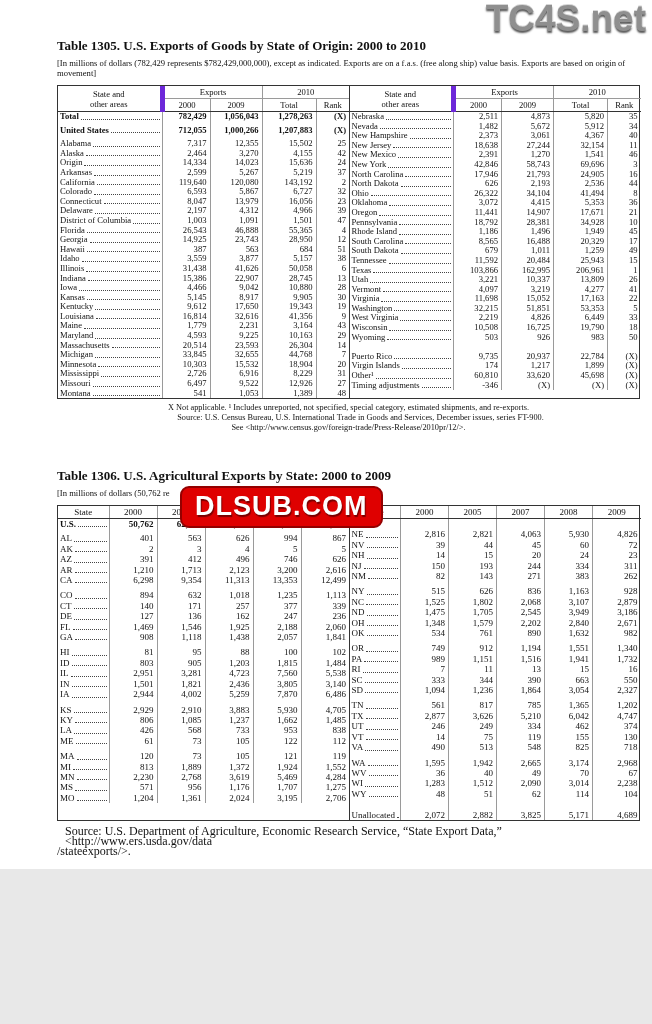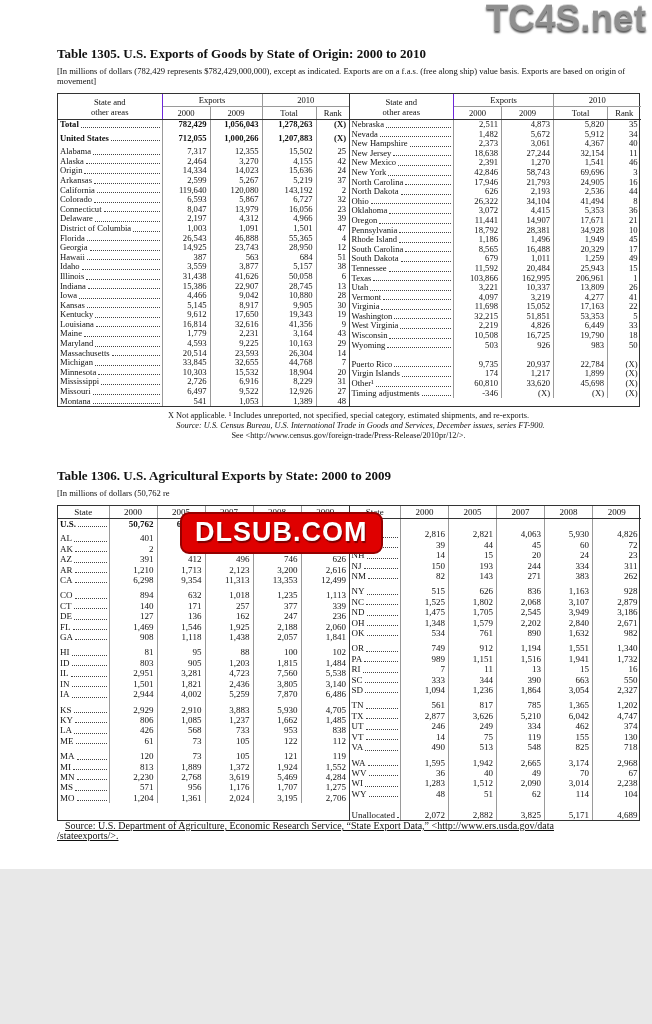--- a/index.html
+++ b/index.html
@@ -3,68 +3,68 @@
 <meta charset="utf-8">
 <style>
   html,body{margin:0;padding:0;background:#e8e8e8;}
   .page{position:relative;width:652px;height:869px;background:#ffffff;overflow:hidden;
         font-family:"Liberation Serif","DejaVu Serif",serif;color:#111;}
 
   
   .wm-top{position:absolute;top:-2px;right:6px;font-family:"Liberation Sans","DejaVu Sans",sans-serif;
           font-weight:bold;font-size:37px;letter-spacing:0px;color:#8f8f8f;
           text-shadow:0 -1px 0 #d6d6d6,0 2px 2px #565656;}
-  .wm-mid{position:absolute;top:512px;left:180px;background:#df0000;color:#fff;
+  .wm-mid{position:absolute;top:486px;left:180px;background:#df0000;color:#fff;
           font-family:"Liberation Sans","DejaVu Sans",sans-serif;font-weight:bold;font-size:27px;
           line-height:1;padding:5px 13px 6px;border-radius:9px;border:2px solid #940000;
           letter-spacing:1px;text-shadow:1px 2px 1px #7a0000;z-index:20;}
   .wm-bottom{position:absolute;top:978px;left:64px;width:522px;height:40px;background:#cd1111;
           border:2px solid #a30c0c;border-radius:12px;display:flex;align-items:center;justify-content:center;
           z-index:20;}
   .wm-bottom span{font-family:Liberation Serif, serif;font-weight:bold;font-size:38px;
           line-height:1;color:#d81616;letter-spacing:1px;
           text-shadow:-2px 0 #fff,2px 0 #fff,0 -2px #fff,0 2px #fff,-1px -1px #fff,1px 1px #fff,-1px 1px #fff,1px -1px #fff;}
 
   
   .block{position:absolute;left:57px;width:583px;}
-  .t1305-block{top:46px;}
+  .t1305-block{top:38px;}
   .t1306-block{top:468px;}
   .title{font-size:13px;font-weight:bold;margin:0 0 4px 0;}
   .note{font-size:8.6px;line-height:10px;margin:0 0 7px 0;}
 
   
   .grid{display:flex;border:1px solid #333;}
   .half{width:50%;}
   .half + .half{border-left:1px solid #333;}
   table.tbl{width:100%;border-collapse:collapse;table-layout:fixed;}
   .tbl th{font-weight:normal;text-align:center;padding:1px 0;border-left:1px solid #9a9a9a;}
   .tbl th.h-state{border-left:none;}
   .t5 th{font-size:8.6px;}
   .t6 th{font-size:9px;}
   .t5 thead tr:last-child th{border-bottom:1px solid #333;}
-  .t5 th.h-state{border-bottom:1px solid #333;border-right:1px solid #6d28d9;}
+  .t5 th.h-state{border-bottom:1px solid #333;border-right:5px solid #6d28d9;}
   .t5 th.grp{border-bottom:1px solid #9a9a9a;}
   .t6 thead th{border-bottom:1px solid #333;}
 
   .tbl td{padding:0;vertical-align:bottom;overflow:hidden;white-space:nowrap;}
   .t5 td{font-size:8.6px;height:9.6px;line-height:9.6px;}
   .t6 td{font-size:9px;height:10.4px;line-height:10.4px;}
   .tbl td.num{text-align:right;padding-right:3px;border-left:1px solid #9a9a9a;}
   .tbl td.lbl{padding-left:2px;}
   tr.bold td{font-weight:bold;}
   tr.gap td{padding-bottom:4px;}
   tr.spacer td{height:5px;line-height:5px;}
   .lw{display:flex;align-items:flex-end;}
   .lw .txt{white-space:nowrap;}
   .lw .dots{flex:1 1 auto;min-width:4px;border-bottom:1px dotted #444;margin:0 2px 2px 2px;height:1px;}
 
   
   .fns{margin-top:4px;font-size:8.3px;line-height:10px;text-align:center;}
-  .fns div:nth-child(2){margin-left:24px;font-style:italic;}
-  .src{font-size:10px;line-height:10px;text-decoration:underline;}
+  .fns div:nth-child(2){margin-left:24px;}
+  .src{margin-top:5px;font-size:12px;line-height:10px;}
   .src div:first-child{margin-left:8px;}
 
   
   .pf-right{position:absolute;top:948px;right:12px;font-size:11.5px;}
   .pf-right .pgnum{font-weight:bold;font-size:13px;margin-left:22px;}
   .pf-left{position:absolute;top:993px;left:57px;font-size:9px;}
 </style>
 </head>
 <body>
 

